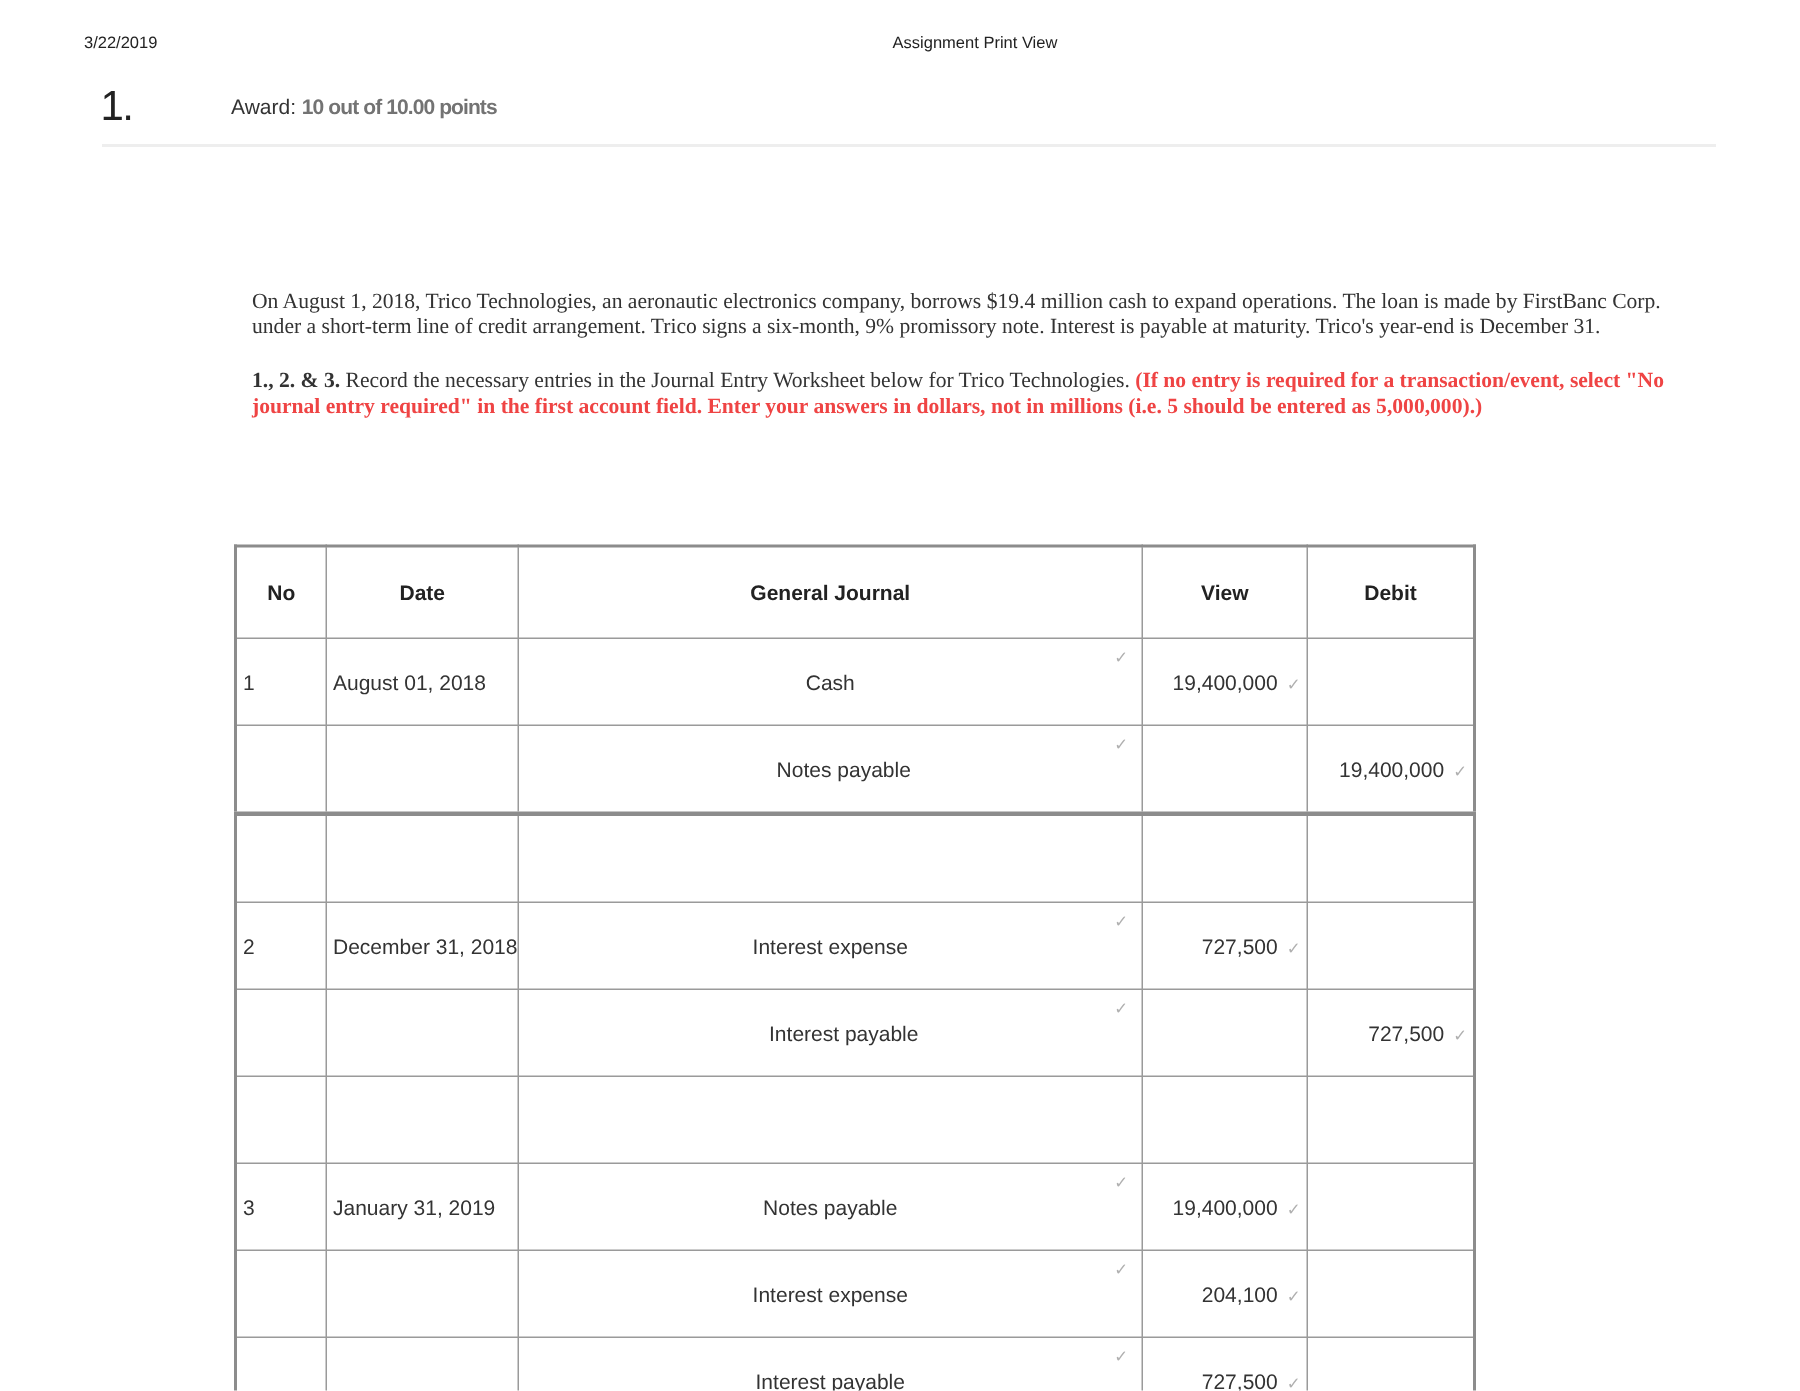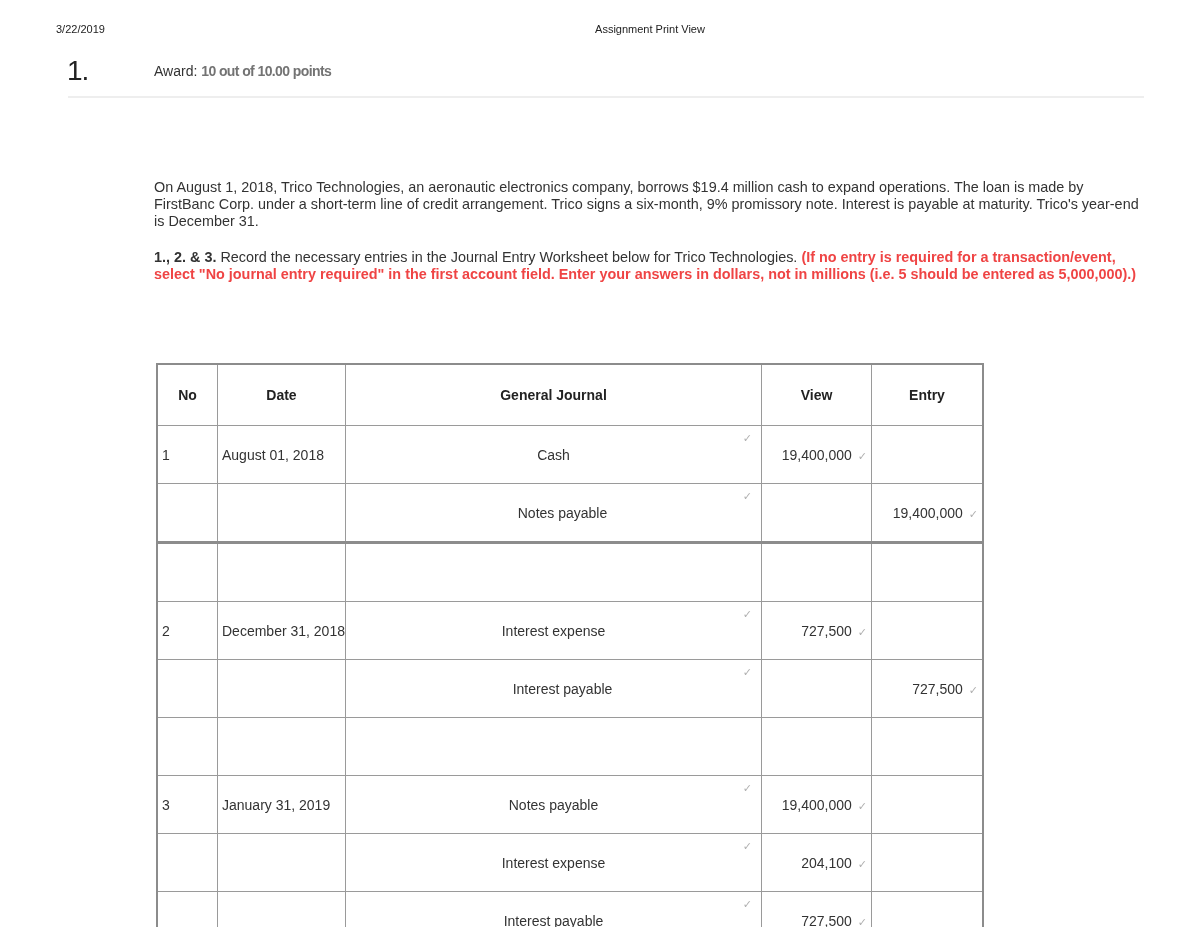--- a/index.html
+++ b/index.html
@@ -6,21 +6,21 @@
   body { width: 1200px; height: 927px; position: relative; overflow: hidden;
          font-family: "Liberation Sans", sans-serif; color: #333333; }
   .hdr-date { position: absolute; left: 40px; top: 23px; font-size: 11px; color: #222; margin-left: 16px; }
   .hdr-title { position: absolute; left: 0; width: 1300px; top: 23px; text-align: center; font-size: 11px; color: #222; }
   .qnum { position: absolute; left: 67px; top: 55px; font-size: 28px; color: #222; letter-spacing: -1px; }
   .award { position: absolute; left: 154px; top: 63px; font-size: 14px; color: #333; }
   .award b { color: #737373; font-weight: bold; letter-spacing: -0.6px; }
   .rule { position: absolute; left: 68px; top: 96px; width: 1076px; height: 2px; background: #eeeeee; }
 
   .body { position: absolute; left: 152px; top: 177px; width: 990px; font-size: 14.4px; line-height: 17px; color: #333; }
-  .body p { margin: 2px; }
+  .body p { margin: 16px; font-family: Liberation Serif, serif; }
   .req { margin-top: 16px !important; font-weight: bold; color: #333; }
   .instr { margin-top: 19px !important; }
   .instr b { color: #333; }
   .red { color: #ef4444; font-weight: bold; }
 
   table.jw { position: absolute; left: 156px; top: 363px; border-collapse: collapse;
              border: 2px solid #8c8c8c; font-size: 14px; color: #333; }
   table.jw th, table.jw td { border: 1px solid #9a9a9a; padding: 16px 4px; height: 25px; white-space: nowrap; overflow: hidden; }
   table.jw th { height: 28px; font-weight: bold; color: #222; text-align: center; }
   .c-no { width: 51px; }
@@ -55,21 +55,21 @@
   <p class="instr"><b>1., 2. &amp; 3.</b><span> Record the necessary entries in the Journal Entry Worksheet below for Trico Technologies. </span><span class="red">(If no entry is required for a transaction/event, select "No journal entry required" in the first account field. Enter your answers in dollars, not in millions (i.e. 5 should be entered as 5,000,000).)</span></p>
 </div>
 
 <table class="jw">
   <thead>
     <tr>
       <th class="c-no">No</th>
       <th class="c-date">Date</th>
       <th class="c-gj">General Journal</th>
       <th class="c-dr">View</th>
-      <th class="c-cr">Entry</th>
+      <th class="c-cr">Debit</th>
     </tr>
   </thead>
   <tbody id="jrows">
       <tr>
         <td class="no c-no"><span>1</span></td>
         <td class="date c-date"><span>August 01, 2018</span></td>
         <td class="gj c-gj"><span>Cash</span><span class="chk">✓</span></td>
         <td class="num c-dr"><span>19,400,000</span><span class="chk">✓</span></td>
         <td class="num c-cr"><span></span></td>
       </tr>

